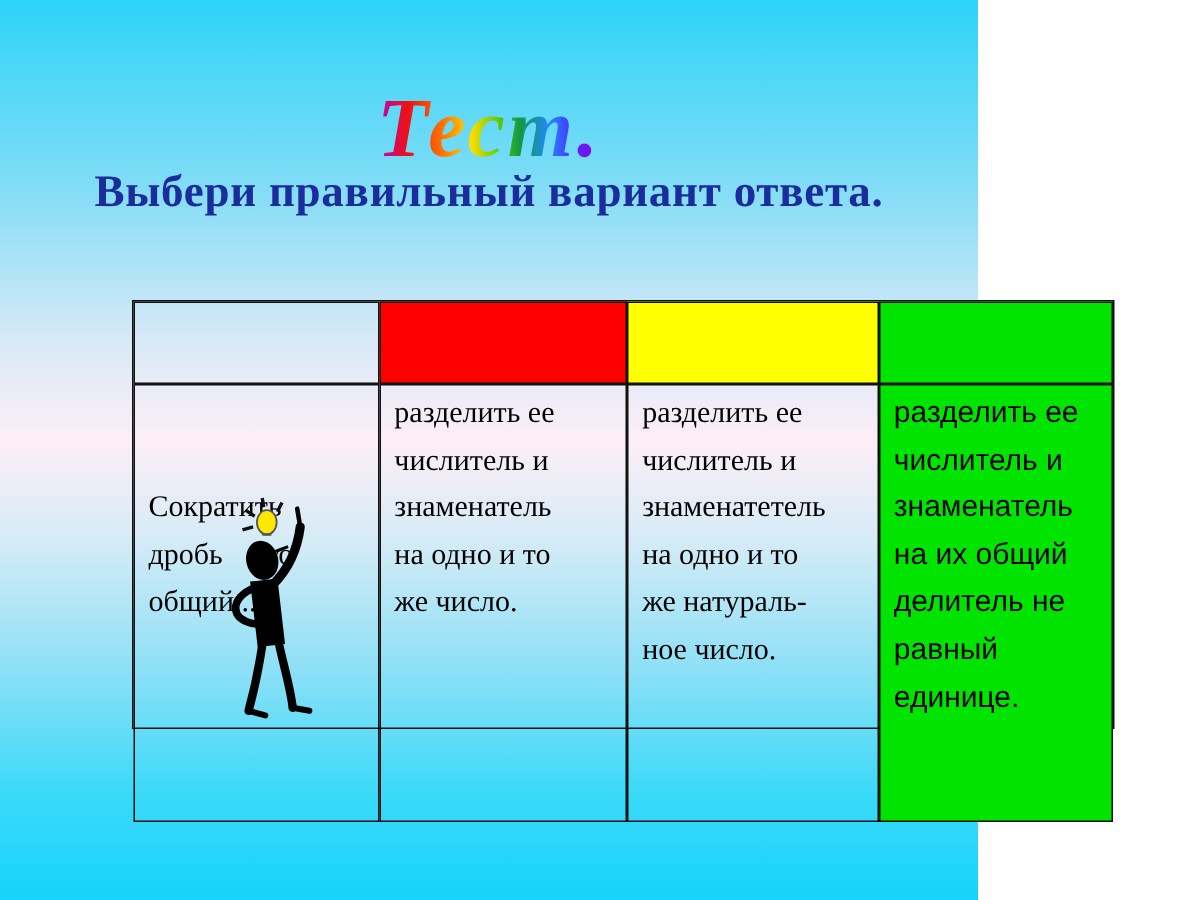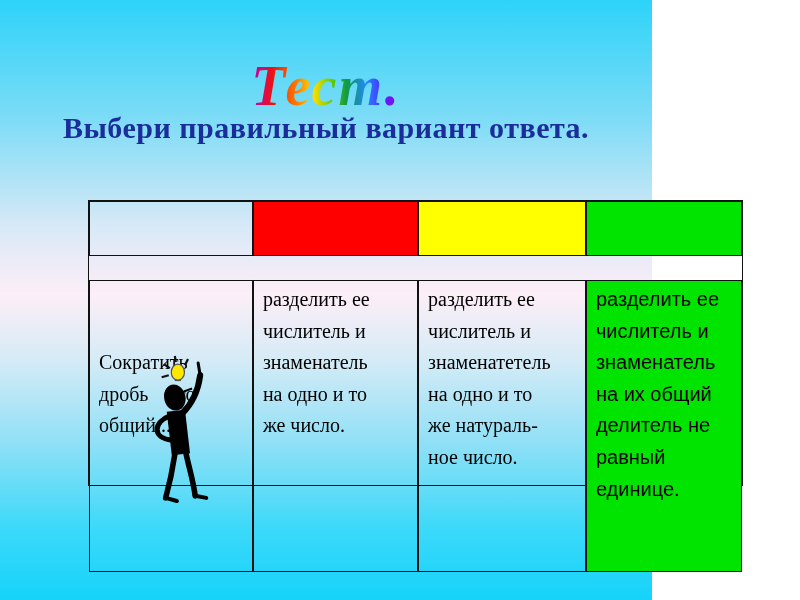--- a/index.html
+++ b/index.html
@@ -43,21 +43,20 @@
   .cell {
     border: 1px solid #111;
     box-sizing: border-box;
     color: #000;
   }
   .cell.body-cell {
     padding: 3px 7px 3px 9px;
     font-size: 20px;
     line-height: 1.58;
     white-space: pre-wrap;
-    margin-top: 24px;
   }
   .answer-c-bg {  }
   .answer-c-text {
     font-family: "Liberation Sans", sans-serif;
     font-size: 20px; line-height: 1.5;
   }
   .question-cell { position: relative; }
   .question-text { text-align: justify; }
   .thinker {
     position: absolute; left: 52px; top: 74px;

